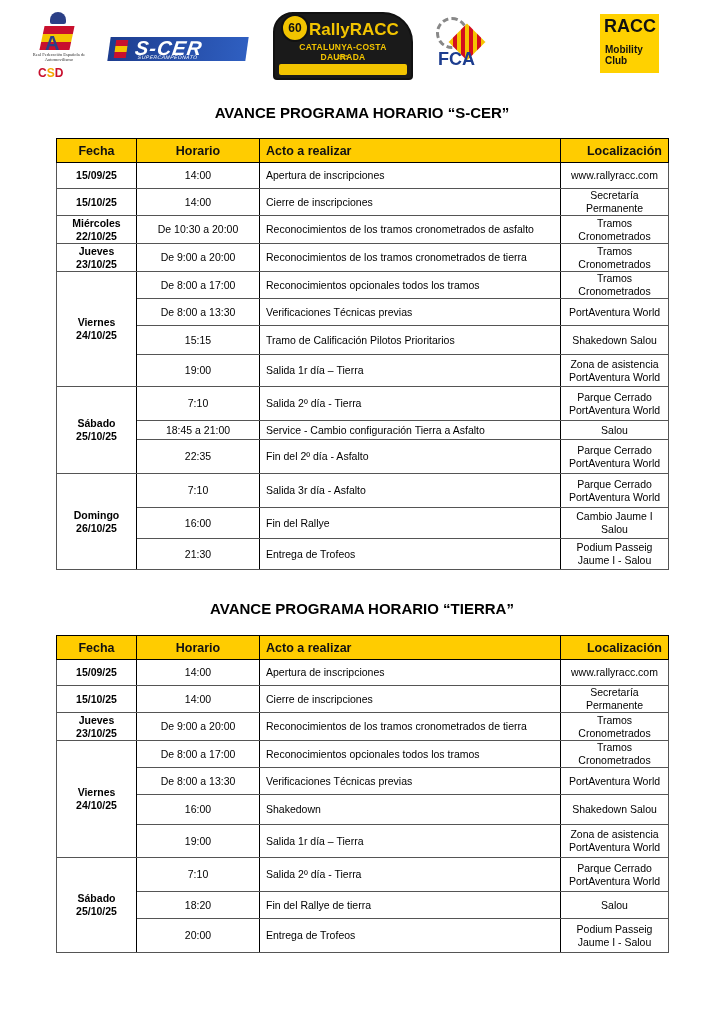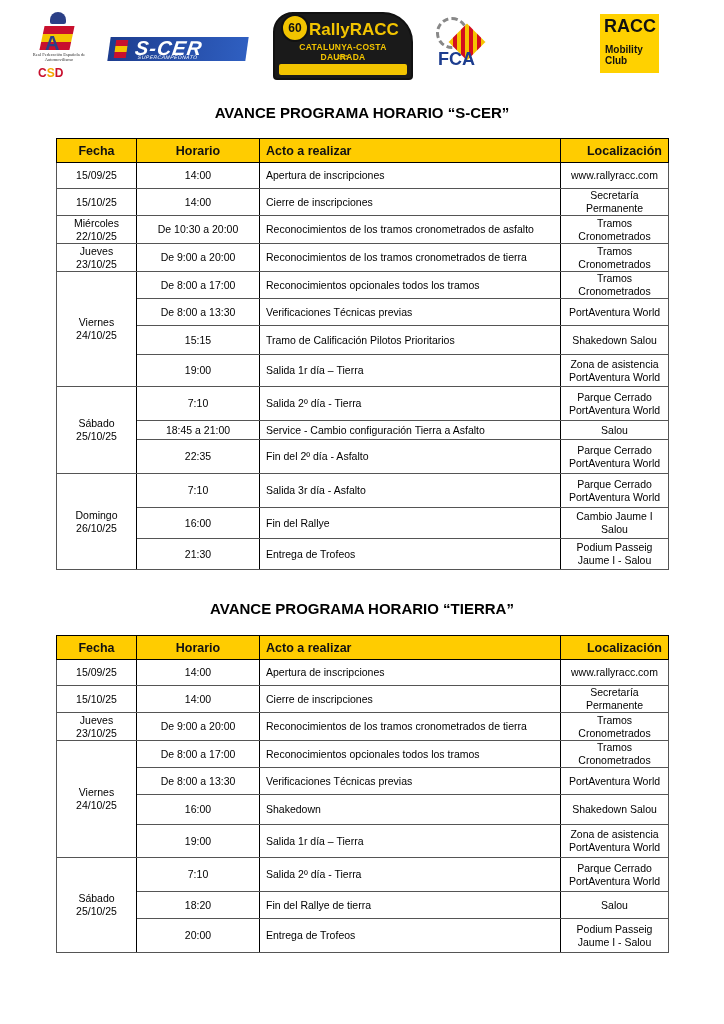--- a/index.html
+++ b/index.html
@@ -59,21 +59,21 @@
   table.s2 { top:635px; }
   table.sched col.c1 { width:80px; }
   table.sched col.c2 { width:123px; }
   table.sched col.c3 { width:301px; }
   table.sched col.c4 { width:108px; }
   table.sched th { background:#ffcc00; font-weight:bold; font-size:12.5px; height:23px; padding:0;
                    border:1px solid #000; color:#111; }
   table.sched th.h3 { text-align:left; padding-left:6px; }
   table.sched th.h4 { text-align:right; padding-right:6px; }
   table.sched td { border:1px solid #555; padding:0; vertical-align:middle; line-height:13px; }
-  table.sched td.date { text-align:center; font-weight:normal; border-right:1px solid #000; }
+  table.sched td.date { text-align:center; font-weight:bold; border-right:1px solid #000; }
   table.sched td.time { text-align:center; border-right:1px solid #000; }
   table.sched td.act { text-align:left; padding-left:6px; border-right:1px solid #000; }
   table.sched td.loc { text-align:center;margin-top:9px; }
   .ml { display:block; }
 </style>
 </head>
 <body>
 
 <div class="logos">
   <div class="logo rfeda">

